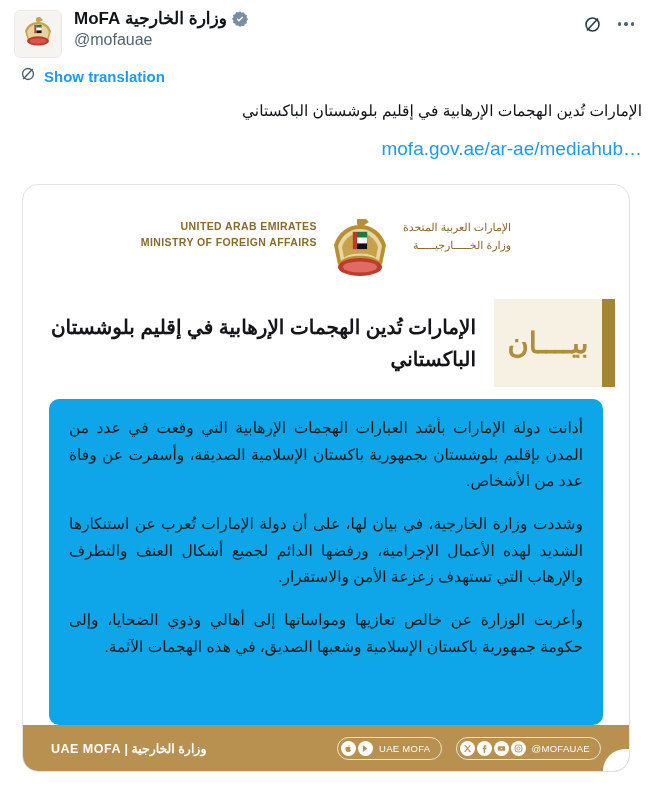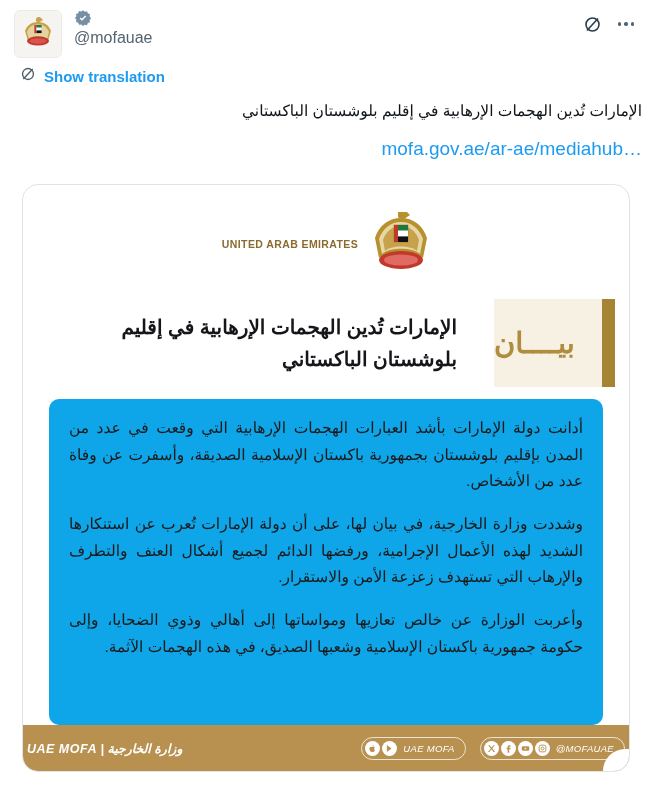--- a/index.html
+++ b/index.html
@@ -149,21 +149,20 @@
     border: 1px solid #dfe3e6;
     border-radius: 16px;
     background: #ffffff;
     overflow: hidden;
     display: flex;
     flex-direction: column;
   }
 
   .card-logo {
     display: flex;
-    align-items: center;
     justify-content: center;
     gap: 14px;
     padding: 34px 0 10px 0;
     height: 96px;
     box-sizing: border-box;
   }
   .logo-en {
     text-align: right;
     color: #8a6b2e;
     font-size: 10.5px;
@@ -202,22 +201,21 @@
     flex: 0 0 auto;
     display: flex;
     align-items: stretch;
     height: 88px;
   }
   .badge-box {
     background: #f6f1e3;
     width: 108px;
     display: flex;
     align-items: center;
-    justify-content: flex-start;
-    margin-left: 19px;
+    justify-content: center;
   }
   .badge-text {
     color: #b08c3e;
     font-size: 29px;
     font-weight: bold;
     direction: rtl;
     letter-spacing: 1px;
   }
   .badge-bar {
     width: 13px;
@@ -243,23 +241,22 @@
   .card-body p:last-child { margin-bottom: 18px; }
 
   
   .card-footer {
     margin-top: auto;
     background: #b89150;
     height: 46px;
     display: flex;
     align-items: center;
     justify-content: space-between;
-    padding: 0 4px;
+    padding: 0 28px;
     position: relative;
-    font-style: italic;
   }
   .footer-left {
     display: flex;
     align-items: center;
     gap: 14px;
   }
   .footer-brand {
     color: #ffffff;
     font-size: 12.5px;
     font-weight: bold;
@@ -329,20 +326,21 @@
           <rect x="-1.5" y="-2.6" width="5" height="2.6" fill="#111111"></rect>
 
           <ellipse cx="0" cy="8" rx="11" ry="4.5" fill="#c0392b"></ellipse>
           <ellipse cx="0" cy="8" rx="8.5" ry="2.8" fill="#d9534f"></ellipse>
         </g>
       </svg>
     </div>
 
     <div class="identity">
       <div class="name-row">
+        <span class="display-name">وزارة الخارجية MoFA</span>
         <span class="verified-badge">
           <svg width="18" height="18" viewBox="0 0 24 24">
             <path fill="#788fa3" d="M12 1.5l2.3 2.0 3.0-.5 1.2 2.8 2.8 1.2-.5 3.0 2.0 2.3-2.0 2.3.5 3.0-2.8 1.2-1.2 2.8-3.0-.5L12 22.5l-2.3-2.0-3.0.5-1.2-2.8-2.8-1.2.5-3.0L1.2 12l2.0-2.3-.5-3.0 2.8-1.2L6.7 2.7l3.0.5z"></path>
             <path fill="#ffffff" d="M10.6 15.6l-3.0-3.0 1.3-1.3 1.7 1.7 4.4-4.4 1.3 1.3z"></path>
           </svg>
         </span>
       </div>
       <div class="handle">@mofauae</div>
     </div>
 
@@ -377,40 +375,45 @@
 
   <div class="tweet-link">
     <span>mofa.gov.ae/ar-ae/mediahub…</span>
   </div>
 
   <div class="card">
 
     <div class="card-logo">
       <div class="logo-en">
         <div>UNITED ARAB EMIRATES</div>
+        <div>MINISTRY OF FOREIGN AFFAIRS</div>
       </div>
 
       <div class="emblem">
         <svg width="58" height="62" viewBox="0 0 58 62">
           <g transform="translate(29,30)">
             <path d="M-26,-4 C-22,-17 -12,-24 0,-24 C12,-24 22,-17 26,-4 L22,16 C14,8 -14,8 -22,16 Z" fill="#b8912f"></path>
             <path d="M-22,-3 C-18,-14 -10,-20 0,-20 C10,-20 18,-14 22,-3 L19,12 C12,5 -12,5 -19,12 Z" fill="#e8d7a6"></path>
             <path d="M-18,-2 C-15,-11 -8,-16 0,-16 C8,-16 15,-11 18,-2 L16,9 C10,3 -10,3 -16,9 Z" fill="#c8a24a"></path>
             <path d="M-3,-29 C-3,-32 3,-34 5,-31 L9,-27 L0,-21 L-3,-25 Z" fill="#b8912f"></path>
             <rect x="-7" y="-17" width="14" height="17" fill="#ffffff" stroke="#9c7b2e" stroke-width="0.6"></rect>
             <rect x="-7" y="-17" width="4" height="17" fill="#c0392b"></rect>
             <rect x="-3" y="-17" width="10" height="5.7" fill="#1b7a3d"></rect>
             <rect x="-3" y="-11.3" width="10" height="5.7" fill="#ffffff"></rect>
             <rect x="-3" y="-5.6" width="10" height="5.6" fill="#111111"></rect>
             <ellipse cx="0" cy="18" rx="22" ry="9" fill="#c0392b"></ellipse>
             <ellipse cx="0" cy="18" rx="17" ry="5.6" fill="#e06b63"></ellipse>
           </g>
         </svg>
       </div>
 
+      <div class="logo-ar">
+        <div>الإمارات العربية المتحدة</div>
+        <div>وزارة الخـــــارجيـــــة</div>
+      </div>
     </div>
 
     <div class="card-headline">
       <div class="headline-text">الإمارات تُدين الهجمات الإرهابية في إقليم بلوشستان الباكستاني</div>
       <div class="badge-wrap">
         <div class="badge-box">
           <span class="badge-text">بيــــان</span>
         </div>
         <div class="badge-bar"></div>
       </div>

